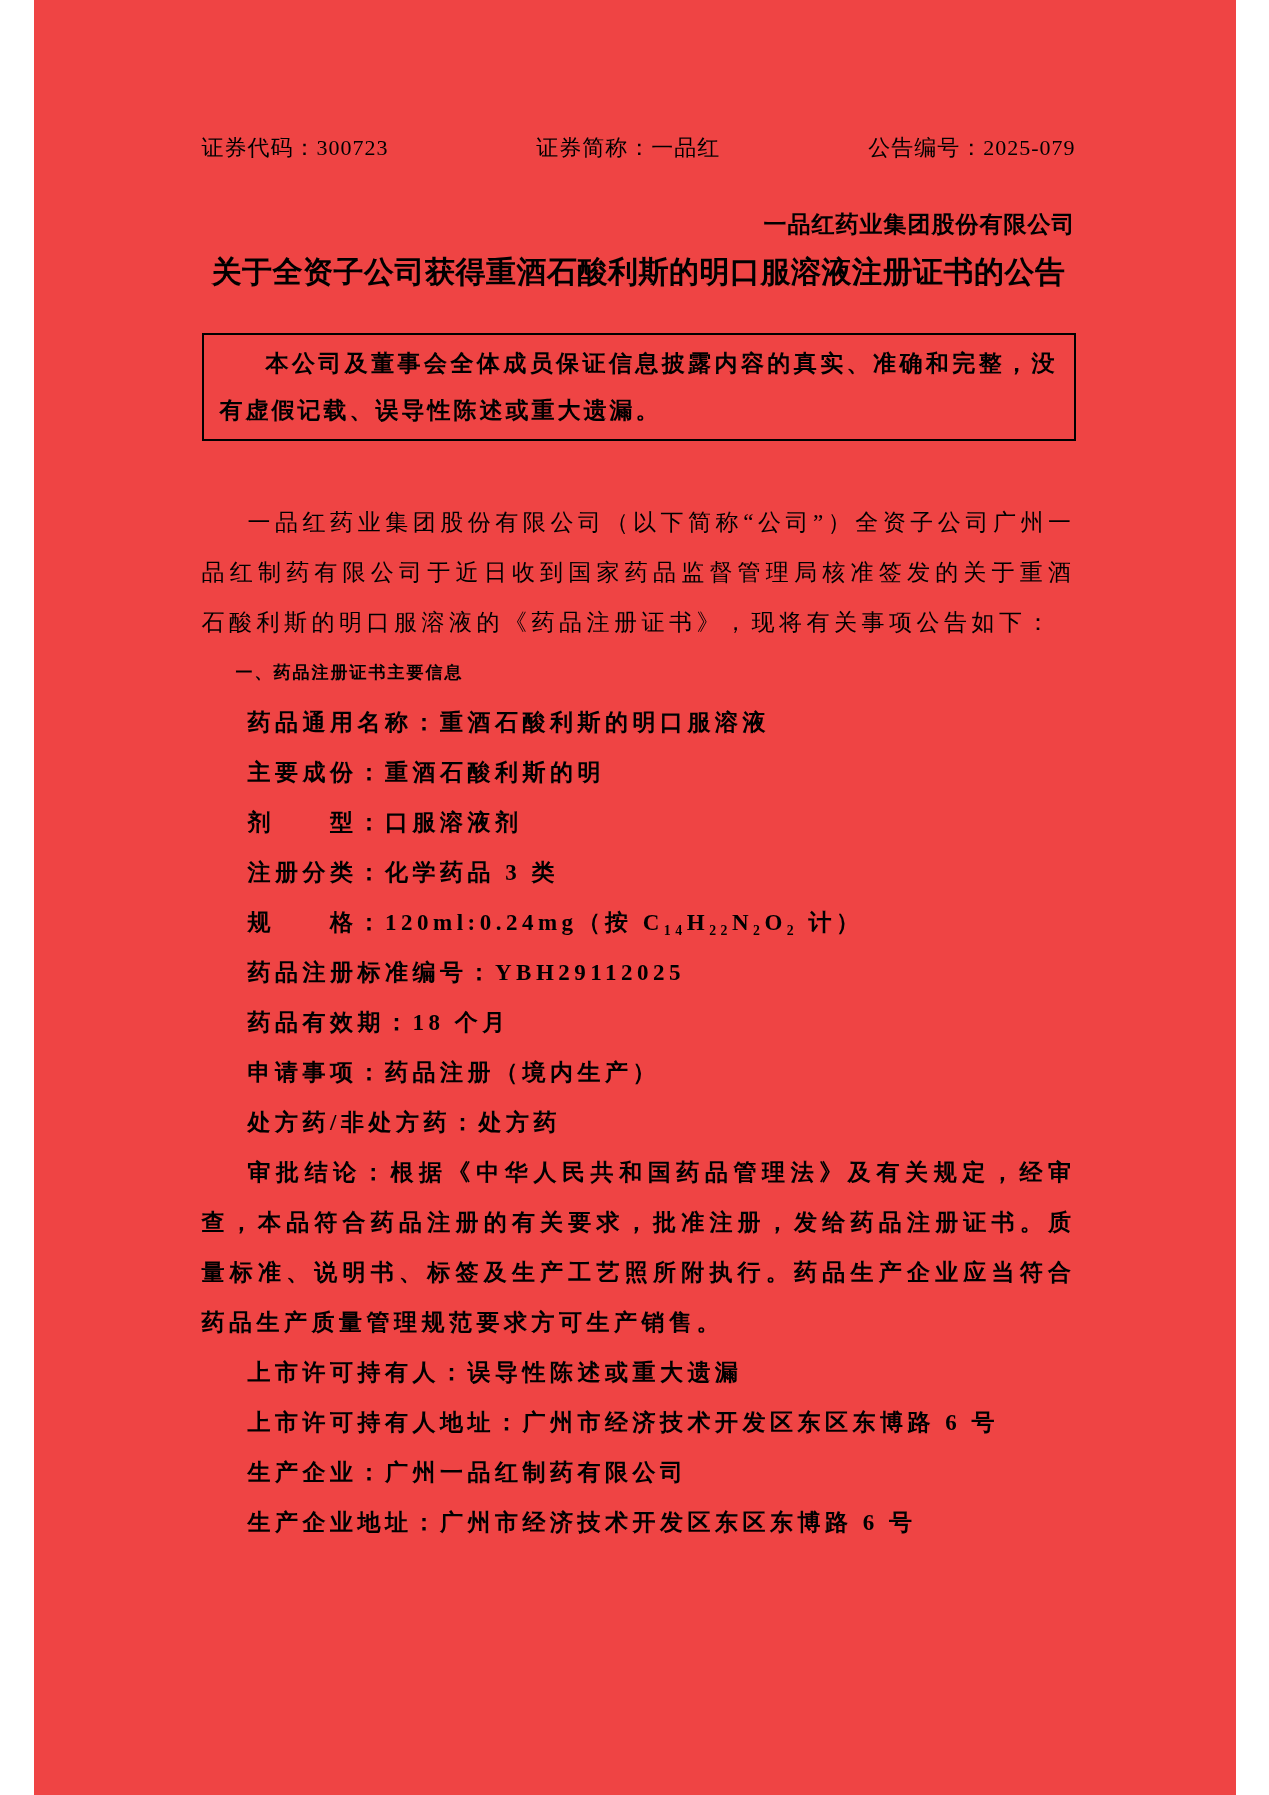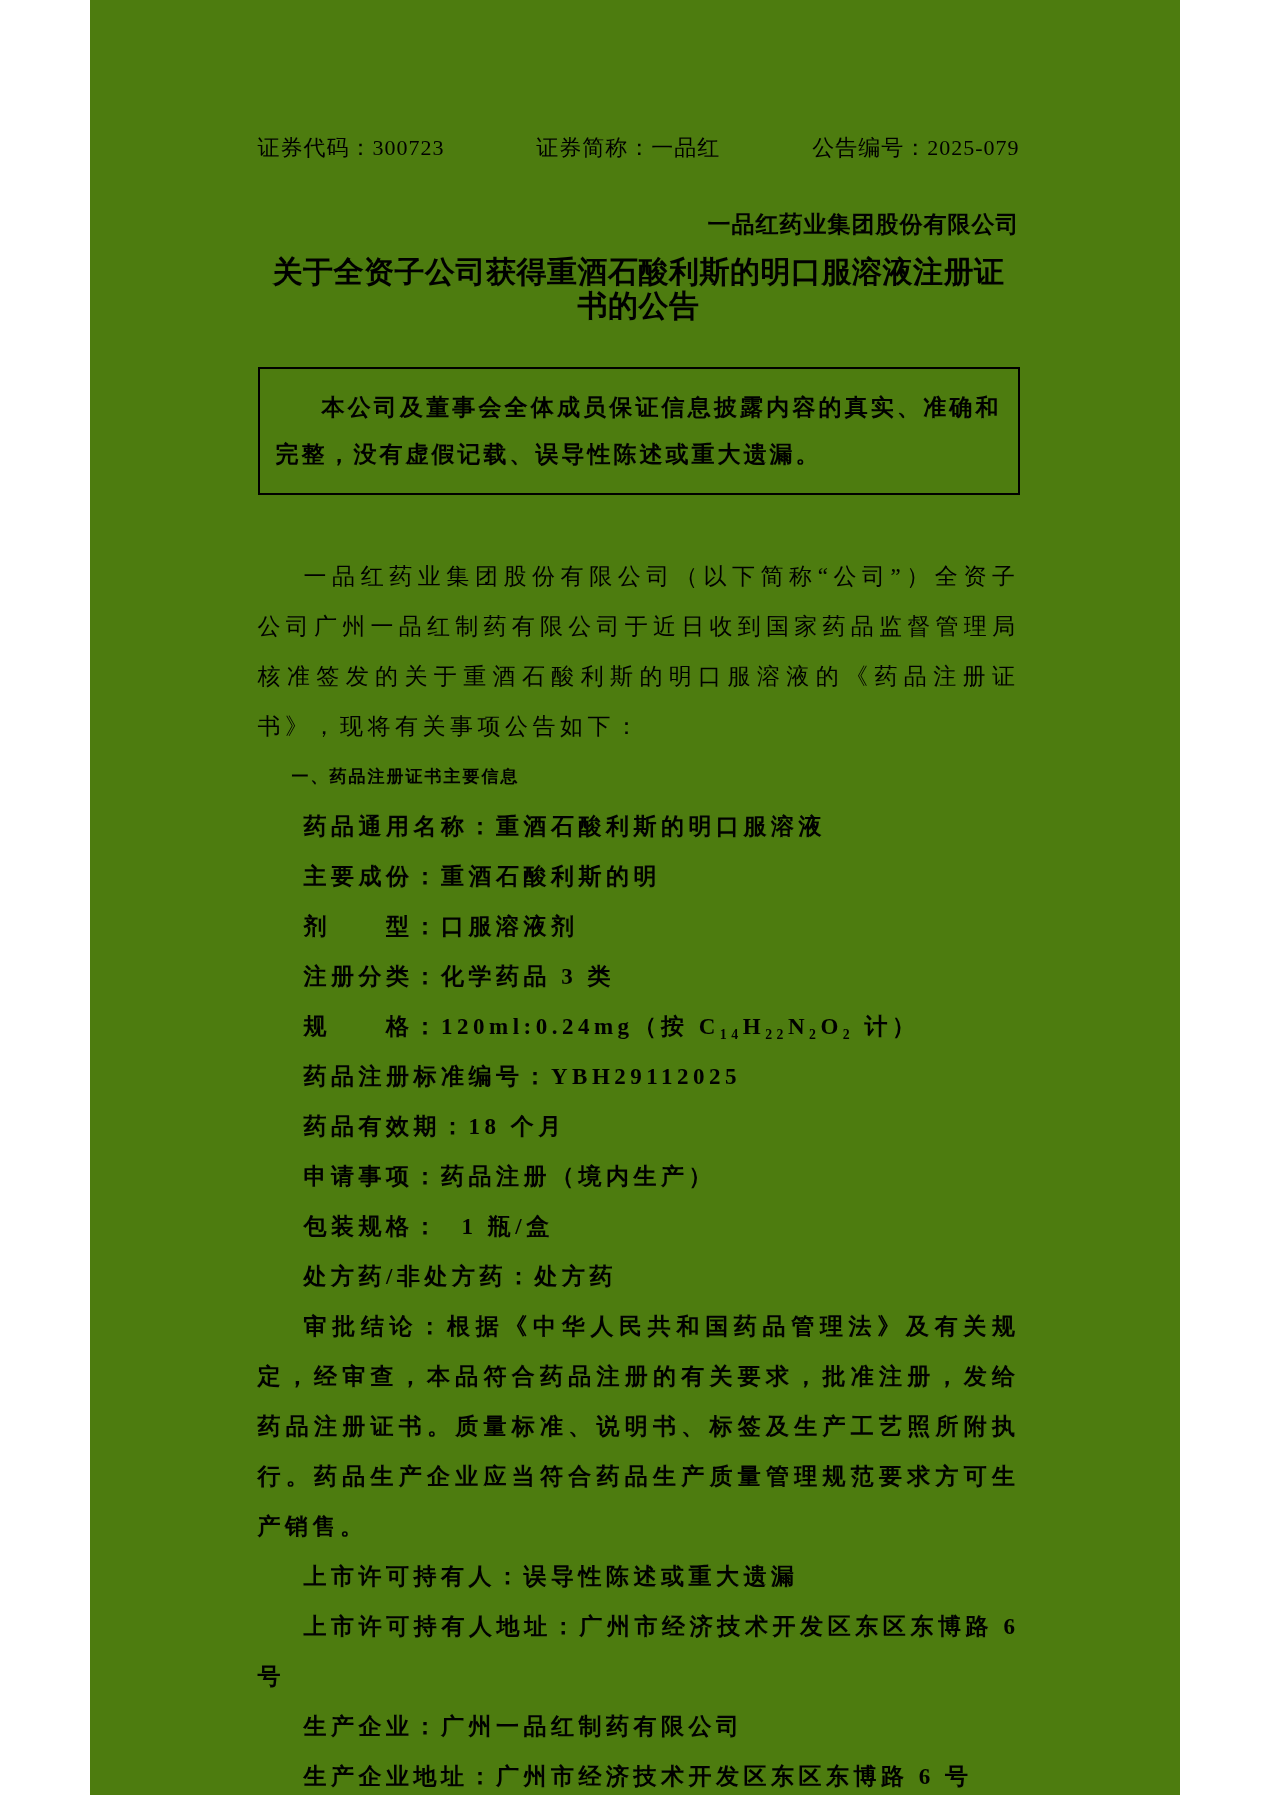--- a/index.html
+++ b/index.html
@@ -2,24 +2,24 @@
 <html lang="zh"><head>
 <meta charset="utf-8">
 <style>
   html, body {
     margin: 0;
     padding: 0;
     background: #ffffff;
   }
   .page {
     position: relative;
-    width: 1090px;
+    width: 1202px;
     height: 1795px;
     margin: 0 auto;
-    background: #4d7c0f;
+    background: #ef4444;
     color: #000000;
     box-sizing: border-box;
     padding: 133px 160px 0 168px;
     overflow: hidden;
     font-family: "Liberation Serif", "DejaVu Serif", serif;
     font-size: 23px;
     line-height: 50px;
   }
   .doc-header {
     display: flex;
@@ -44,21 +44,21 @@
     text-align: center;
     font-family: "Liberation Sans", "DejaVu Sans", sans-serif;
     font-weight: bold;
     font-size: 30px;
     letter-spacing: 0.5px;
     line-height: 34px;
   }
   .disclaimer-box {
     margin-top: 44px;
     border: 2px solid #000000;
-    padding: 15px 16px;
+    padding: 5px 16px;
   }
   .disclaimer-box p {
     margin: 0;
     font-family: "Liberation Sans", "DejaVu Sans", sans-serif;
     font-weight: bold;
     font-size: 23px;
     letter-spacing: 3px;
     line-height: 47px;
     text-indent: 2em;
     text-align: justify;
@@ -118,21 +118,20 @@
   <h3 class="section-heading">一、药品注册证书主要信息</h3>
 
   <p class="line">药品通用名称：重酒石酸利斯的明口服溶液</p>
   <p class="line">主要成份：重酒石酸利斯的明</p>
   <p class="line">剂　　型：口服溶液剂</p>
   <p class="line">注册分类：化学药品 3 类</p>
   <p class="line">规　　格：120ml:0.24mg（按 C₁₄H₂₂N₂O₂ 计）</p>
   <p class="line">药品注册标准编号：YBH29112025</p>
   <p class="line">药品有效期：18 个月</p>
   <p class="line">申请事项：药品注册（境内生产）</p>
-  <p class="line">包装规格：  1 瓶/盒</p>
   <p class="line">处方药/非处方药：处方药</p>
   <p class="line">审批结论：根据《中华人民共和国药品管理法》及有关规定，经审查，本品符合药品注册的有关要求，批准注册，发给药品注册证书。质量标准、说明书、标签及生产工艺照所附执行。药品生产企业应当符合药品生产质量管理规范要求方可生产销售。</p>
   <p class="line">上市许可持有人：误导性陈述或重大遗漏</p>
   <p class="line">上市许可持有人地址：广州市经济技术开发区东区东博路 6 号</p>
   <p class="line">生产企业：广州一品红制药有限公司</p>
   <p class="line">生产企业地址：广州市经济技术开发区东区东博路 6 号</p>
 
 </div>
 
 </body></html>

